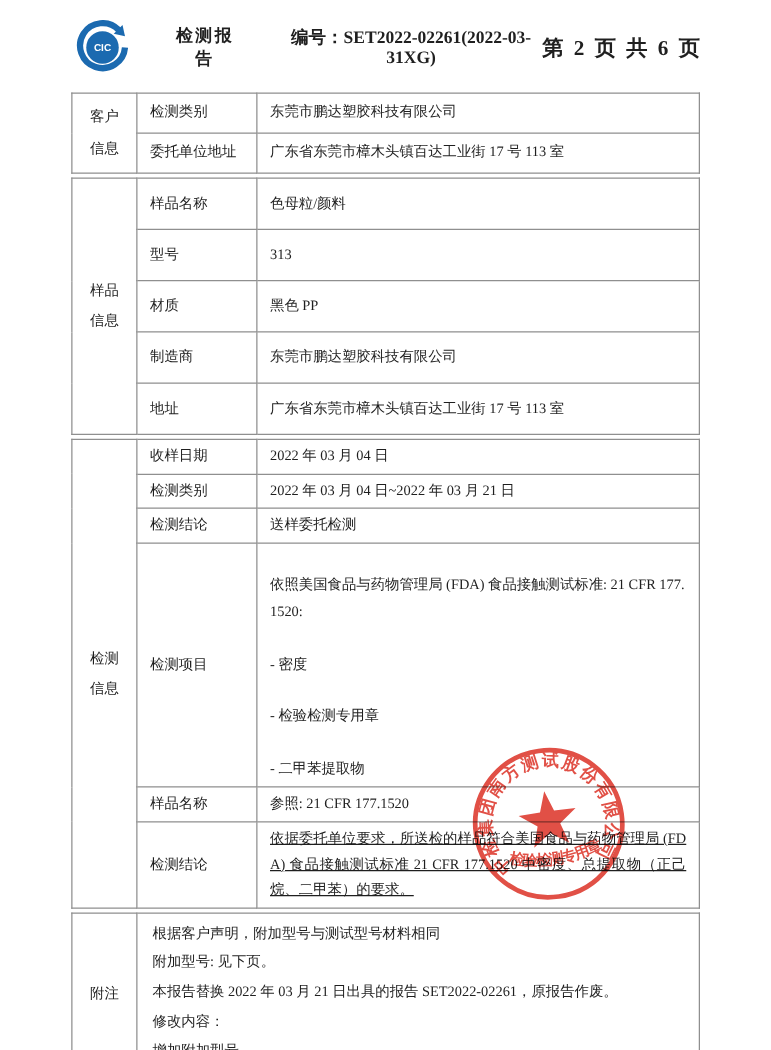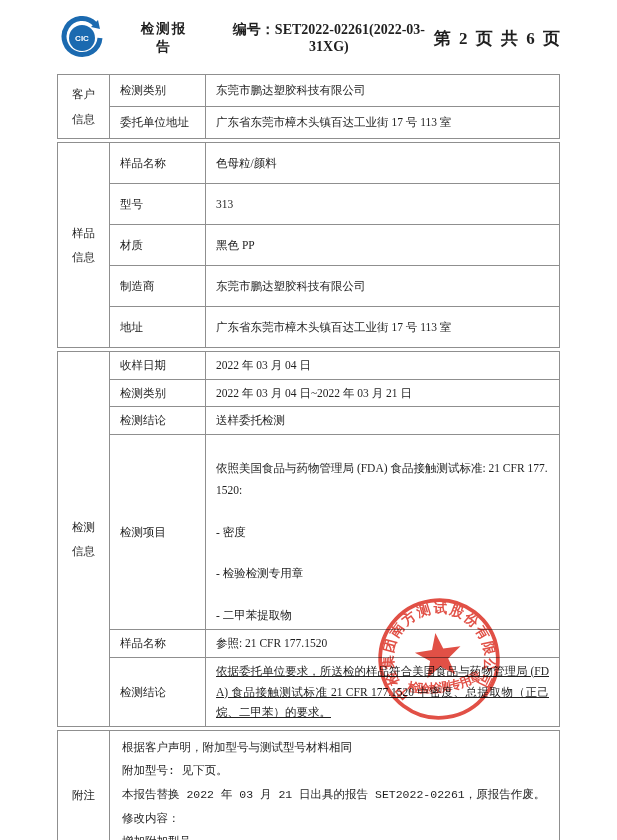--- a/index.html
+++ b/index.html
@@ -20,21 +20,21 @@
   col.c-group { width:52px; } col.c-label { width:96px; }
   .group-cell { text-align:center; padding:3px 2px; line-height:2.1; }
   .t-cust td { height:32px; }
   .t-samp td { height:41px; }
   .t-test tr.simple td { height:26px; }
   .multiline div { line-height:1.95;margin-top:19px; }
   .justify { text-align:justify;text-decoration:underline; }
 
   
   .t-notes td.notes-body { padding:5px 12px; }
-  .t-notes .notes-body div { line-height:2.05;font-family:Liberation Mono, monospace; }
+  .t-notes .notes-body div { line-height:2.05; }
 
   
   .sigarea { margin:42px 57px 0 57px; }
   .sigrow, .daterow { display:grid; grid-template-columns: 1.05fr 1fr 1fr; align-items:center; }
   .sigcell { display:flex; align-items:center; font-size:11.5px; height:44px;text-align:center; }
   .sigcell .lbl { white-space:nowrap; }
   .handname { display:inline-block; margin-left:28px; font-size:23px; color:#2a2a2a; transform:rotate(-7deg) skewX(-10deg); font-weight:bold; }
   .handname.approve { text-decoration:line-through; transform:rotate(-4deg) skewX(-14deg); }
   .scribble { margin-left:26px; }
   .daterow { margin-top:14px; font-size:11.5px; }

